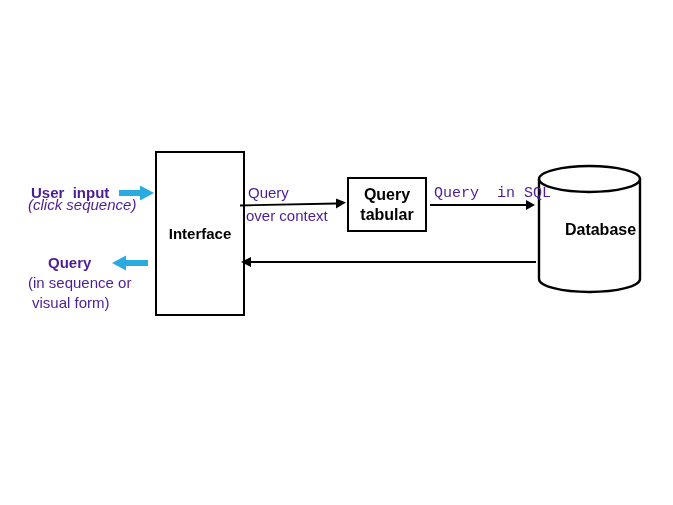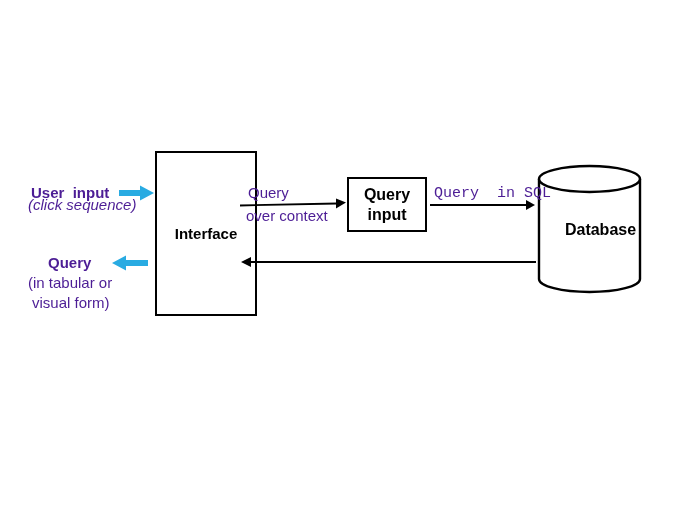--- a/index.html
+++ b/index.html
@@ -36,21 +36,21 @@
     border: 2px solid #000;
     box-sizing: border-box;
     background: transparent;
     display: flex;
     align-items: center;
     justify-content: center;
   }
   .interface-box {
     left: 155px;
     top: 151px;
-    width: 102px;
+    width: 90px;
     height: 165px;
   }
   .interface-box .node-label {
     font-weight: 700;
     font-size: 15px;
   }
   .mapper-box {
     left: 347px;
     top: 177px;
     width: 80px;
@@ -97,28 +97,28 @@
     <path d="M 539 179 L 539 279 A 50.5 13 0 0 0 640 279 L 640 179" fill="#ffffff" stroke="#000" stroke-width="2.4"></path>
     <ellipse cx="589.5" cy="179" rx="50.5" ry="13" fill="#ffffff" stroke="#000" stroke-width="2.4"></ellipse>
   </svg>
 
   <div class="node-box interface-box">
     <span class="node-label">Interface</span>
   </div>
 
   <div class="node-box mapper-box">
     <span class="node-label">Query</span>
-    <span class="node-label">input</span>
+    <span class="node-label">tabular</span>
   </div>
 
   <div class="db-label">Database</div>
 
   <div class="label bold" style="left:31px; top:184px;">User  input</div>
   <div class="label" style="left:28px; top:196px;font-style:italic;">(click sequence)</div>
   <div class="label bold" style="left:48px; top:254px;">Query</div>
-  <div class="label" style="left:28px; top:274px;">(in tabular or</div>
+  <div class="label" style="left:28px; top:274px;">(in sequence or</div>
   <div class="label" style="left:32px; top:294px;">visual form)</div>
 
   <div class="label" style="left:248px; top:184px;">Query</div>
   <div class="label" style="left:246px; top:207px;">over context</div>
   <div class="label" style="left:434px; top:185px;font-family:Liberation Mono, monospace;">Query  in SQL</div>
 
 </div>
 
 </body></html>

